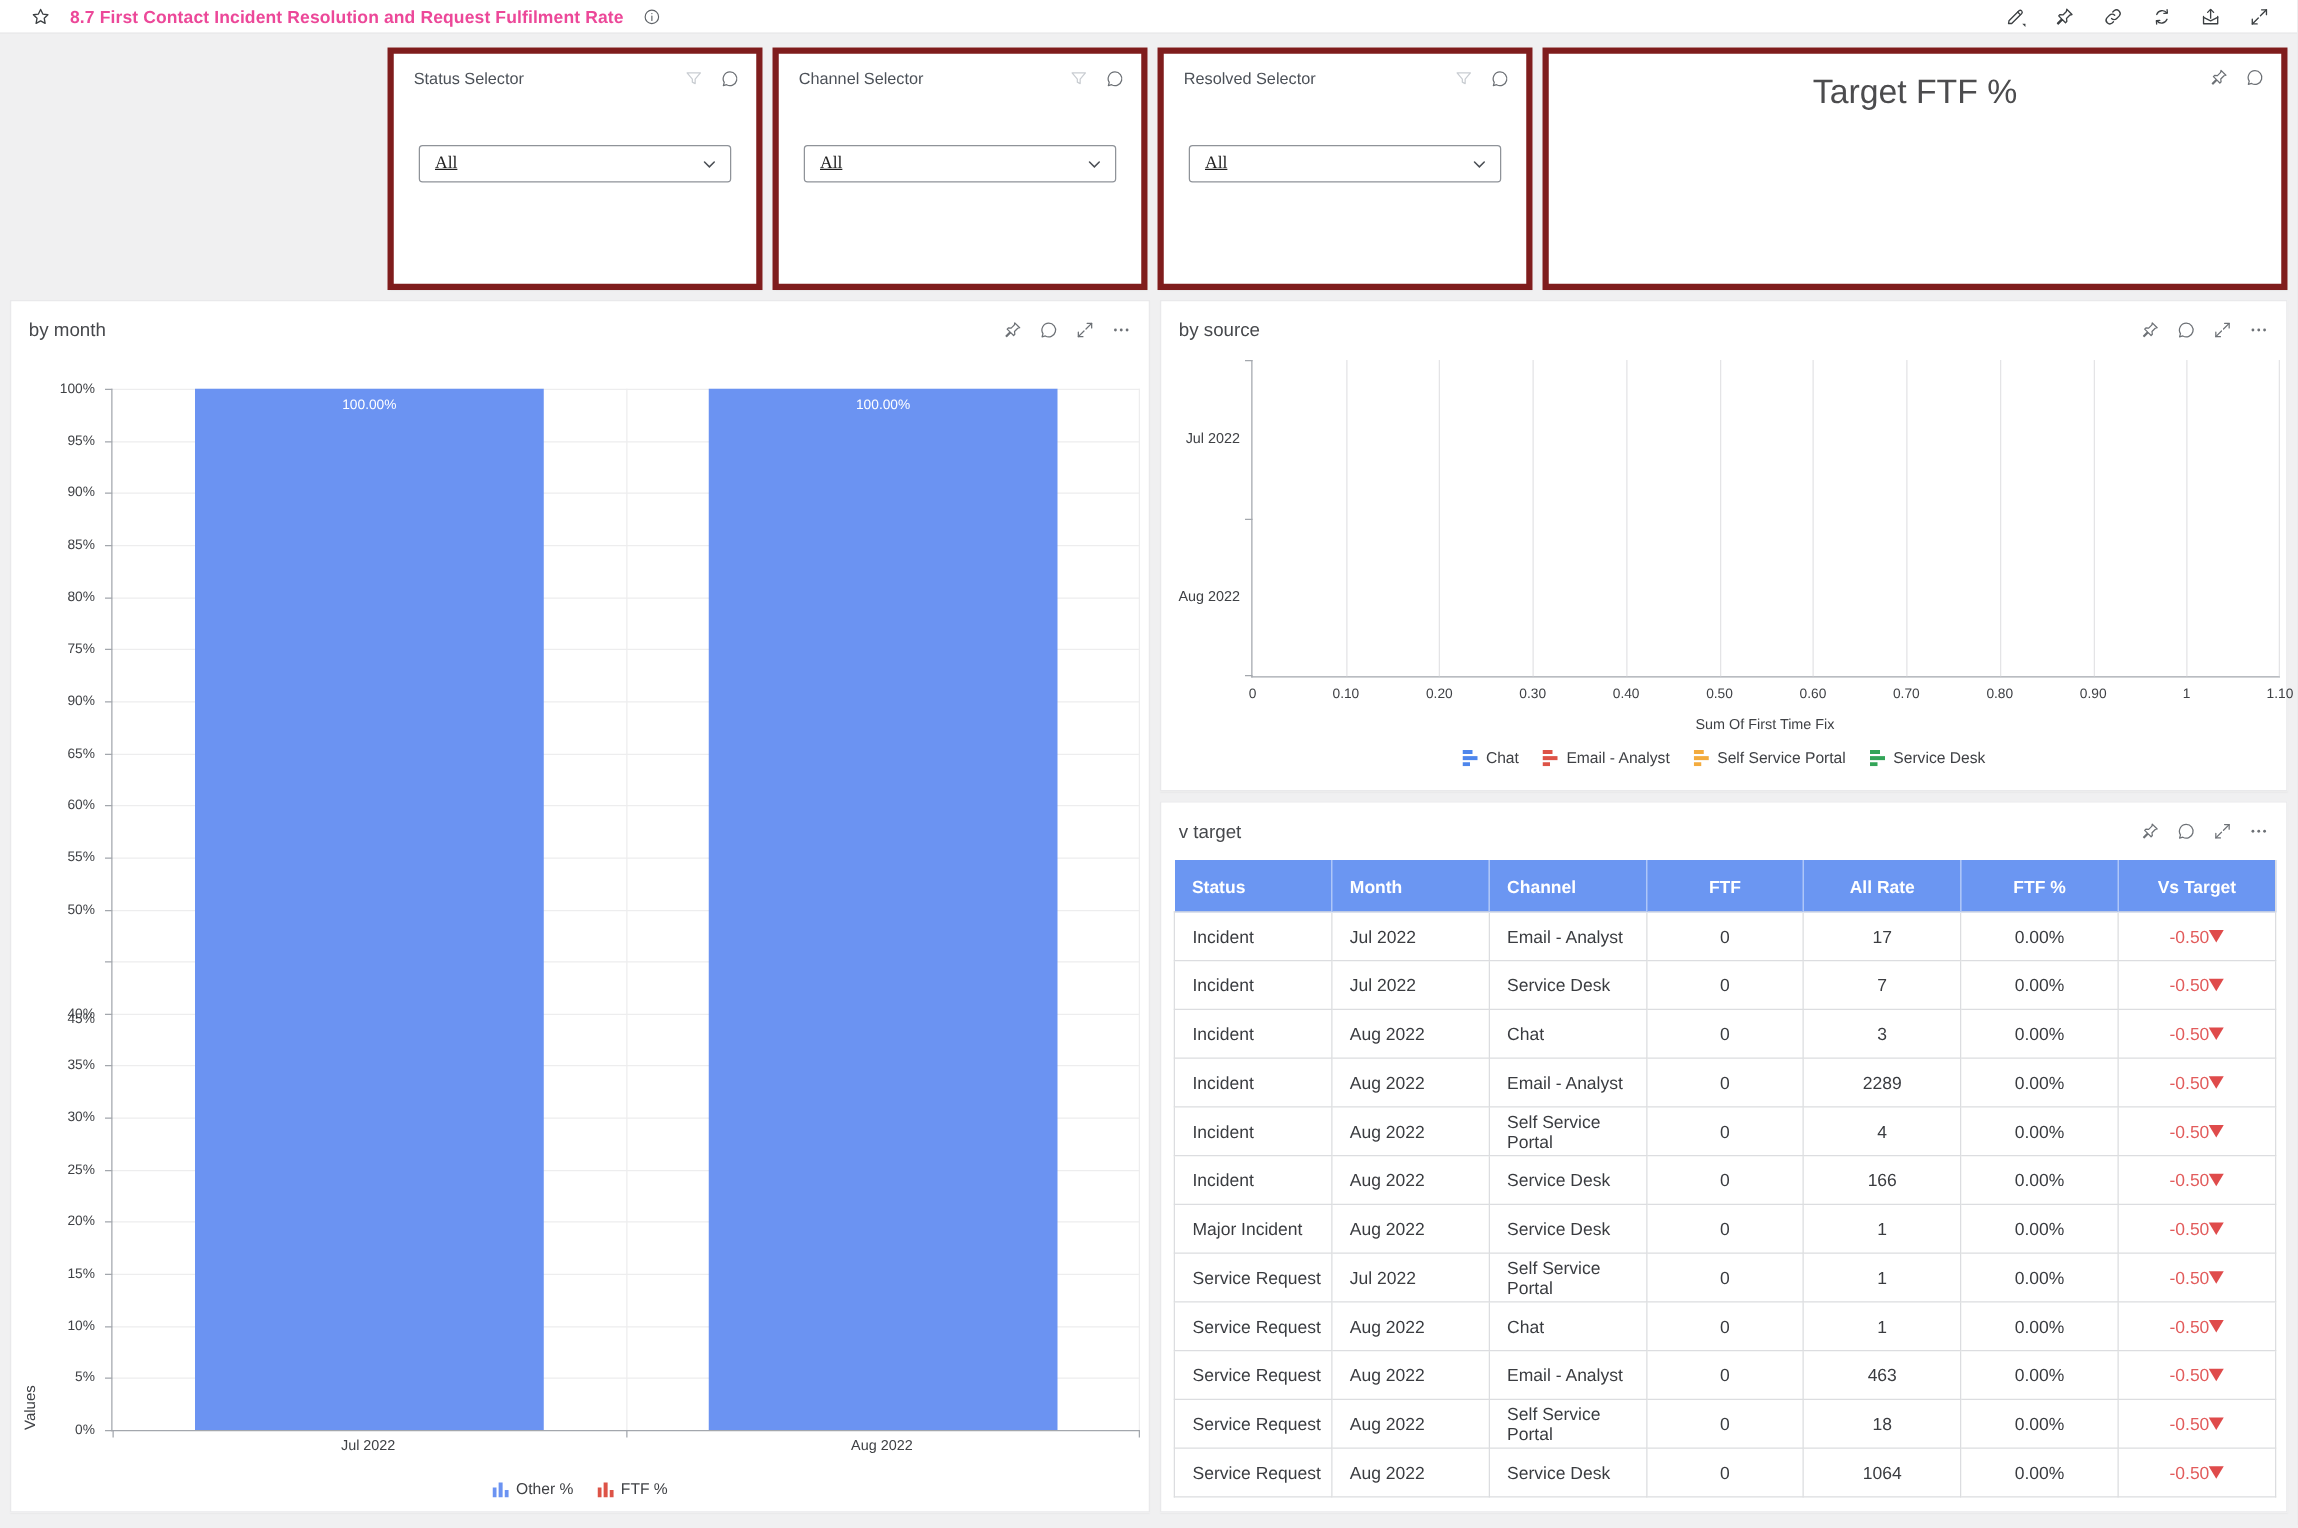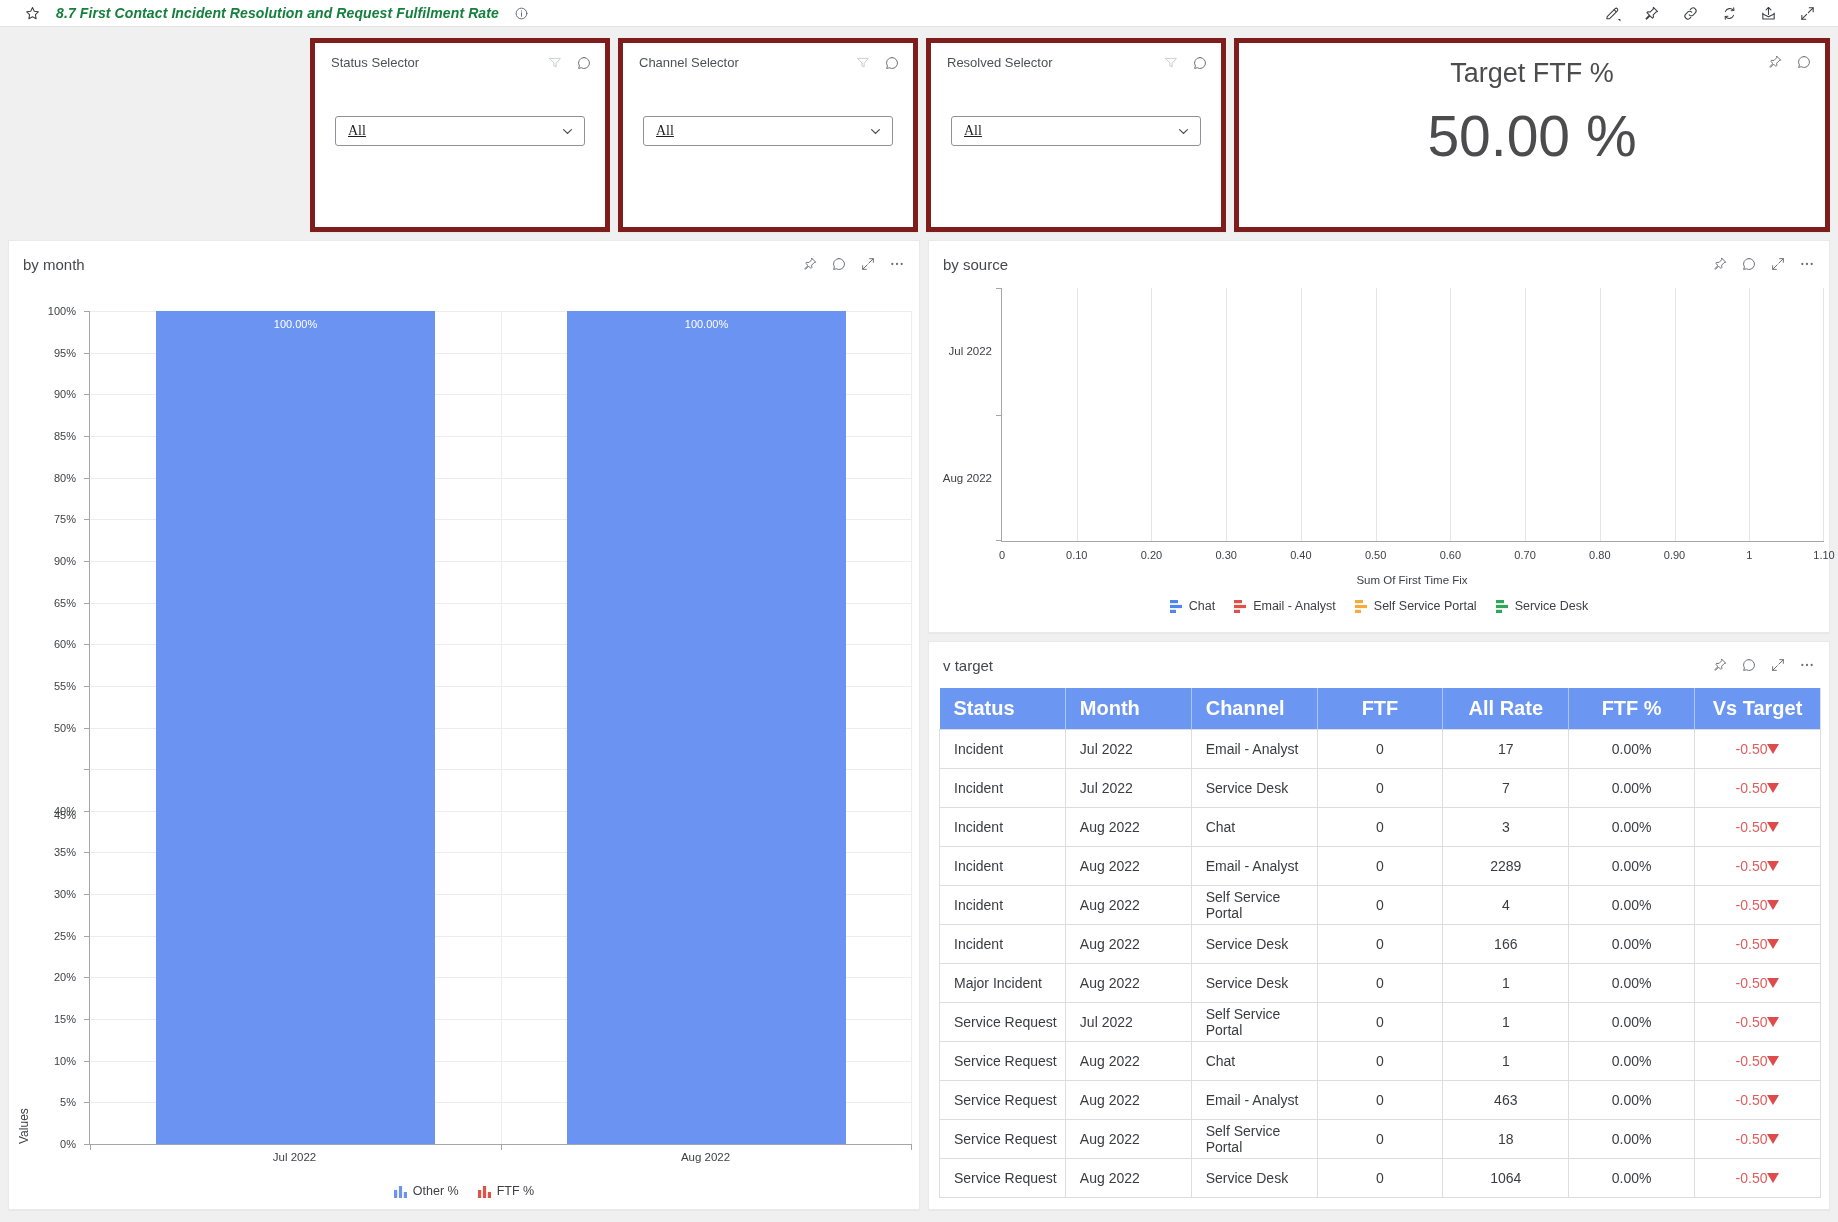--- a/index.html
+++ b/index.html
@@ -3,21 +3,21 @@
 <meta charset="utf-8">
 <style>
   html,body{margin:0;padding:0;background:#e9e9ea;}
   .page{position:relative;width:1838px;height:1222px;background:#f0f0f1;overflow:hidden;
         font-family:"Liberation Sans",sans-serif;-webkit-font-smoothing:antialiased;}
   
   .topbar{position:absolute;left:0;top:0;width:100%;height:27px;background:#fff;
           border-bottom:1px solid #e3e3e5;display:flex;align-items:center;justify-content:space-between;
           box-sizing:border-box;padding:0 22px 0 24px;z-index:5;}
   .tb-left{display:flex;align-items:center;gap:15px;}
-  .tb-title{font-size:14px;font-weight:700;color:#15803d;letter-spacing:.1px;font-style:italic;}
+  .tb-title{font-size:14px;font-weight:700;color:#ec4899;letter-spacing:.1px;}
   .tb-icons{display:flex;align-items:center;gap:22px;}
   .ic{display:inline-block;line-height:0;color:#3c4043;cursor:pointer;}
   .ic svg{display:block;}
   .tb-ic{width:17px;height:17px;}
   
   .card{position:absolute;background:#fff;border:5px solid #7f1d1d;box-sizing:border-box;
         box-shadow:0 1px 1px rgba(0,0,0,.03);}
   #card-logo{left:8px;top:38px;width:294px;height:194px;display:flex;align-items:center;justify-content:center;}
   #card-status{left:310px;top:38px;width:300px;height:194px;}
   #card-channel{left:618px;top:38px;width:300px;height:194px;}
@@ -74,21 +74,21 @@
                   border-left:1px solid #a3a7ad;border-bottom:1px solid #a3a7ad;}
   .bs-vgrid{position:absolute;top:0;bottom:0;width:1px;background:#e4e4e6;}
   .bs-ylab{position:absolute;right:calc(100% + 10px);transform:translateY(-50%);font-size:11.5px;
            color:#3f4145;white-space:nowrap;}
   .bs-ytick{position:absolute;left:-6px;width:6px;height:1px;background:#a3a7ad;}
   .bs-xlab{position:absolute;top:calc(100% + 8px);transform:translateX(-50%);font-size:11px;color:#3f4145;}
   .bs-xtitle{position:absolute;left:72px;width:822px;top:333px;text-align:center;font-size:11.5px;color:#3f4145;}
   #by-source-legend{top:358px;}
   
   .vt-table{position:absolute;left:10px;top:46px;width:882px;border-collapse:collapse;table-layout:fixed;}
-  .vt-table th{background:#6b96f2;color:#fff;font-size:20px;font-weight:700;height:39px;
+  .vt-table th{background:#6b96f2;color:#fff;font-size:14px;font-weight:700;height:39px;
                border-right:1px solid rgba(255,255,255,.45);text-align:center;}
   .vt-table th:last-child{border-right:1px solid #dcdde0;}
   .vt-table td{height:36px;font-size:14px;color:#3a3c40;border:1px solid #dcdde0;
                text-align:center;background:#fff;}
   .vt-table th.l,.vt-table td.l{text-align:left;padding-left:14px;}
   .vs-wrap{display:flex;align-items:center;justify-content:center;}
   .vt-neg{font-size:14px;}
   .tri-down{width:0;height:0;border-left:6.5px solid transparent;border-right:6.5px solid transparent;
             border-top:10px solid;display:inline-block;}
 </style>
@@ -245,21 +245,20 @@
             <path d="M14.7 3.4l5.9 5.9-2.3.6-3.9 3.9.4 3.3-1.5 1.5-3.4-3.4-4.8 4.8-.9-.9 4.8-4.8-3.4-3.4 1.5-1.5 3.3.4 3.9-3.9z"></path>
           </svg>
         </span>
         <span class="ic p-ic">
           <svg width="100%" height="100%" viewBox="0 0 24 24" fill="none" stroke="currentColor" stroke-width="1.5" stroke-linecap="round" stroke-linejoin="round">
             <path d="M12 3.8a8.2 8.2 0 1 1-4.1 15.3L4 20.2l1.1-3.8A8.2 8.2 0 0 1 12 3.8z"></path>
           </svg>
         </span>
       </span>
     <div class="kpi-title">Target FTF %</div>
-    <div class="kpi-value">50.00 %</div>
   </div>
 
   <div class="panel" id="panel-bymonth">
     <div class="panel-head">
       <span class="panel-title">by month</span>
       <span class="iconrow">
           <span class="ic p-ic">
             <svg width="100%" height="100%" viewBox="0 0 24 24" fill="none" stroke="currentColor" stroke-width="1.5" stroke-linecap="round" stroke-linejoin="round">
               <path d="M14.7 3.4l5.9 5.9-2.3.6-3.9 3.9.4 3.3-1.5 1.5-3.4-3.4-4.8 4.8-.9-.9 4.8-4.8-3.4-3.4 1.5-1.5 3.3.4 3.9-3.9z"></path>
             </svg>

